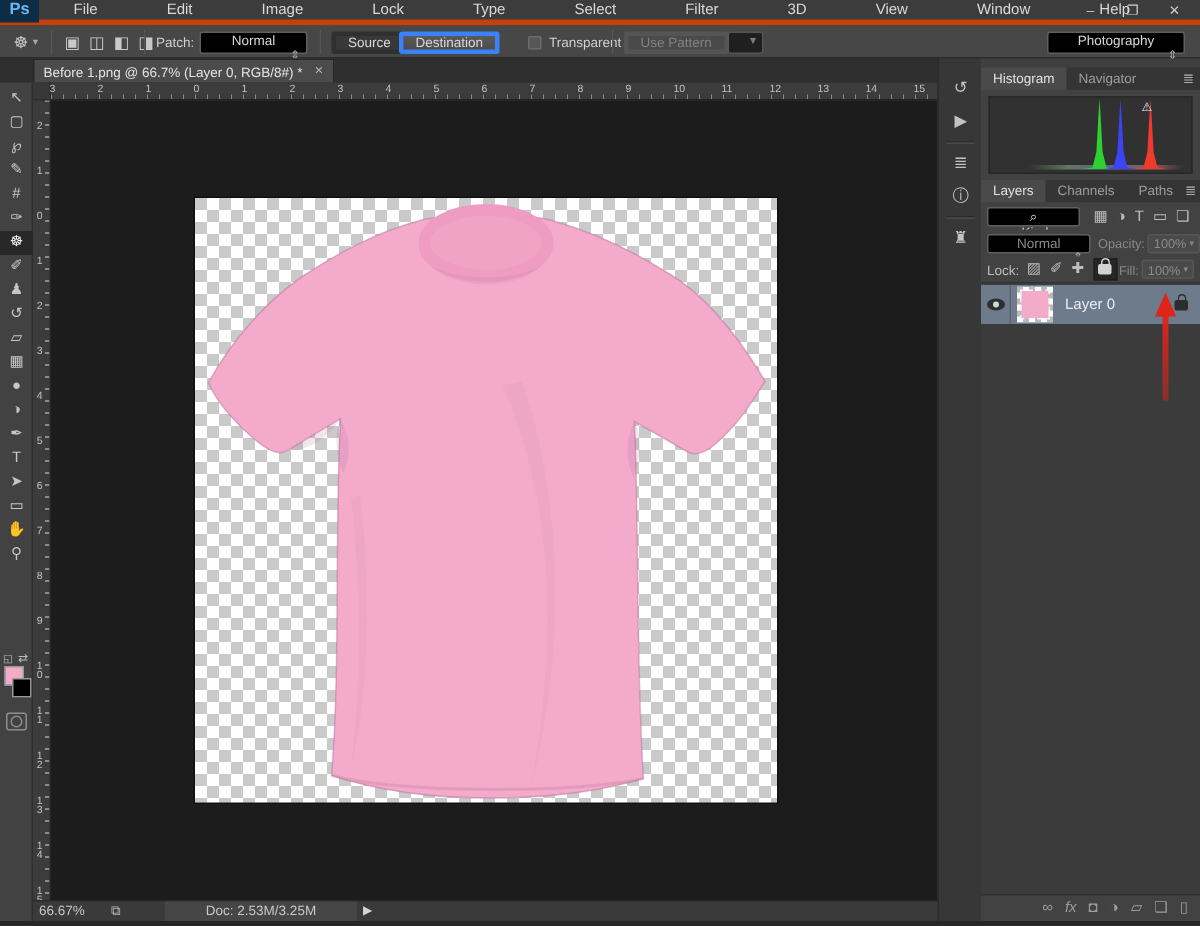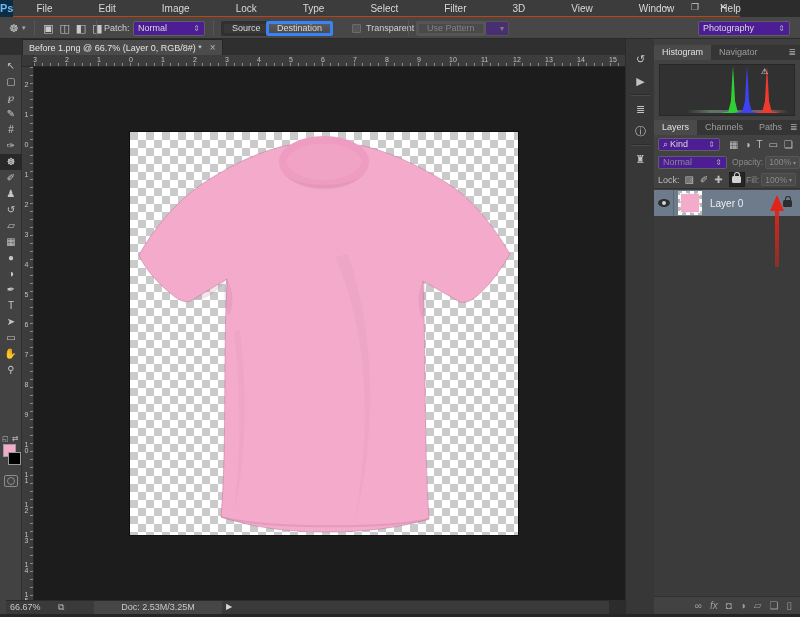--- a/index.html
+++ b/index.html
@@ -1,31 +1,31 @@
 <!DOCTYPE html>
 <html style="--canvas-bg: #1c1c1c; --selection-row: #6d7b8b; --tshirt: #f4aacb; --tshirt-back: #f0a3c5; --collar: #ee9cc1; --shade: #b06f95; --arrow-red: #e0241a; --checker-light: #ffffff; --checker-dark: #cacaca;"><head>
 <meta charset="utf-8">
 <style>
   * { margin:0; padding:0; box-sizing:border-box; }
   html,body { width:800px; height:617px; overflow:hidden; background:#2c2c2c;
     font-family:"Liberation Sans","DejaVu Sans",sans-serif; -webkit-font-smoothing:antialiased; }
   #app { position:relative; width:800px; height:617px; background:#2c2c2c; color:#d6d6d6; }
 
   
-  #menubar { position:absolute; left:0; top:0; width:740px; height:17px; background:#3c3c3c; border-bottom:1px solid #c2410c; display:flex; align-items:center; }
+  #menubar { position:absolute; left:0; top:0; width:800px; height:17px; background:#3c3c3c; border-bottom:4px solid #c2410c; display:flex; align-items:center; }
   #ps-logo { width:26px; height:17px; background:#0d2c45; color:#6db9f2; font-weight:bold; font-size:11px; text-align:center; line-height:17px; }
   .menu-item { font-size:10px; color:#d9d9d9; padding:0 23px; line-height:17px; cursor:default; }
   .win-btn { position:absolute; top:0; width:26px; height:15px; text-align:center; line-height:15px; font-size:9px; color:#cfcfcf; }
 
   
   #optionsbar { position:absolute; left:0; top:17px; width:800px; height:22px; background:#474747; border-bottom:1px solid #2b2b2b; font-size:9px; }
   .ob { position:absolute; top:0; height:22px; display:flex; align-items:center; }
   .ob-sep { position:absolute; top:3px; width:1px; height:16px; background:#383838; border-right:1px solid #565656; }
   .ob-icon { color:#c9c9c9; font-size:11px; padding:0 3px; }
-  .dropdown { background:#4c1d95; border:1px solid #5f5f5f; border-radius:2px; color:#d9d9d9; height:15px; display:flex; align-items:center; padding:0 4px; font-size:9px; }
+  .dropdown { background:#000000; border:1px solid #5f5f5f; border-radius:2px; color:#d9d9d9; height:15px; display:flex; align-items:center; padding:0 4px; font-size:9px;flex-direction:column; }
   .dropdown .dd-arrow { margin-left:auto; color:#aaa; font-size:8px; padding-left:5px; }
   .btn { height:15px; border:3px solid #3b82f6; border-radius:2px; background:linear-gradient(#5a5a5a,#4c4c4c); color:#d9d9d9; font-size:9px; display:flex; align-items:center; padding:0 8px; }
   .btn.pressed { background:#383838; border-color:#303030; }
   .btn.disabled { color:#828282; background:#4a4a4a; border-color:#555; }
   .checkbox { width:9px; height:9px; background:#565656; border:1px solid #6b6b6b; border-radius:1px; }
   .ob-label { color:#cfcfcf; }
 
   
   #tabbar { position:absolute; left:0; top:39px; width:625px; height:16px; background:#2f2f2f; }
   #doc-tab { position:absolute; left:22px; top:0; height:16px; background:#4b4b4b; border:1px solid #262626; border-bottom:none; color:#e3e3e3; font-size:9px; display:flex; align-items:center; padding:0 6px; }
@@ -100,21 +100,21 @@
   #layer-thumb { width:24px; height:24px; margin-left:4px; background:repeating-conic-gradient(#fff 0 25%,#b9b9b9 0 50%) 0 0/8px 8px; position:relative; }
   #layer-thumb .fillbox { position:absolute; left:3px; top:3px; right:3px; bottom:3px; background:var(--tshirt); outline:1px dashed #f2f2f2; }
   #layer-name { margin-left:8px; font-size:10px; color:#eceff2; }
   #layer-lock { margin-left:auto; margin-right:8px; }
   #layers-empty { position:absolute; left:0; top:96px; width:146px; bottom:21px; background:#3b3b3b; }
   #layers-bottom { position:absolute; left:0; bottom:3px; width:146px; height:18px; background:#424242; border-top:1px solid #303030; display:flex; align-items:center; justify-content:flex-end; padding-right:4px; }
   #layers-bottom .mini-icon { color:#9d9d9d; padding:0 4px; font-size:10px; }
   #panel-bottom-edge { position:absolute; left:0; bottom:0; width:146px; height:3px; background:#2c2c2c; }
 
   
-  #statusbar { position:absolute; left:6px; top:600px; width:603px; height:14px; background:#3a3a3a; border-top:1px solid #2a2a2a; font-size:9px; color:#c8c8c8; }
+  #statusbar { position:absolute; left:22px; top:600px; width:603px; height:14px; background:#3a3a3a; border-top:1px solid #2a2a2a; font-size:9px; color:#c8c8c8; }
   #status-zoom { position:absolute; left:4px; top:1px; }
   #status-export { position:absolute; left:52px; top:1px; color:#b5b5b5; }
   #status-doc { position:absolute; left:88px; top:0; width:128px; height:13px; background:#464646; text-align:center; line-height:13px; }
   #status-expand { position:absolute; left:220px; top:1px; font-size:8px; color:#d5d5d5; }
   #bottom-edge { position:absolute; left:0; top:614px; width:800px; height:3px; background:#262626; }
 
   
   #red-arrow { position:absolute; left:766px; top:195px; z-index:60; }
 </style>
 </head>

